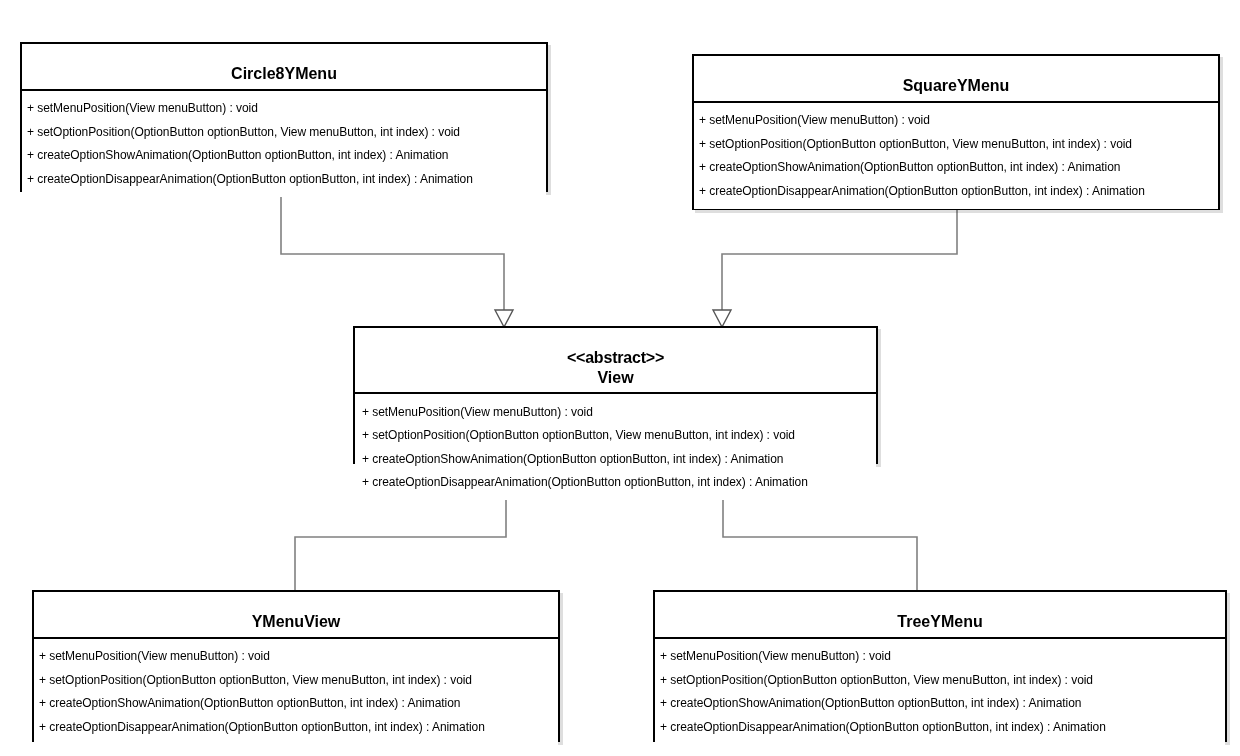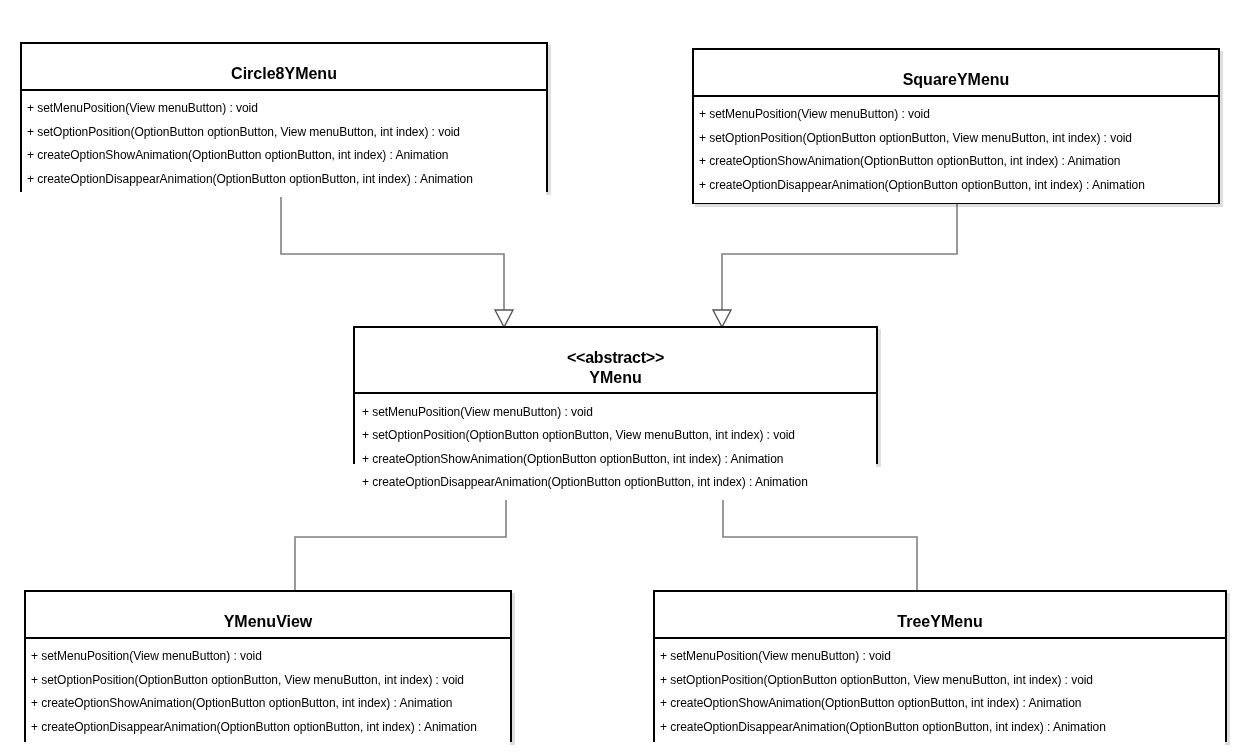--- a/index.html
+++ b/index.html
@@ -126,48 +126,48 @@
     </div>
     <div class="uml-rule"></div>
     <div class="uml-members">
       <div class="uml-member">+ setMenuPosition(View menuButton) : void</div>
       <div class="uml-member">+ setOptionPosition(OptionButton optionButton, View menuButton, int index) : void</div>
       <div class="uml-member">+ createOptionShowAnimation(OptionButton optionButton, int index) : Animation</div>
       <div class="uml-member">+ createOptionDisappearAnimation(OptionButton optionButton, int index) : Animation</div>
     </div>
   </div>
 
-  <div class="uml-class" style="left:692px; top:48px; width:528px; height:156px;">
+  <div class="uml-class" style="left:692px; top:54px; width:528px; height:156px;">
     <div class="uml-header">
       <span class="cname">SquareYMenu</span>
     </div>
     <div class="uml-rule"></div>
     <div class="uml-members">
       <div class="uml-member">+ setMenuPosition(View menuButton) : void</div>
       <div class="uml-member">+ setOptionPosition(OptionButton optionButton, View menuButton, int index) : void</div>
       <div class="uml-member">+ createOptionShowAnimation(OptionButton optionButton, int index) : Animation</div>
       <div class="uml-member">+ createOptionDisappearAnimation(OptionButton optionButton, int index) : Animation</div>
     </div>
   </div>
 
   <div class="uml-class abstract" style="left:353px; top:326px; width:525px; height:138px;">
     <div class="uml-header">
       <span class="stereotype">&lt;&lt;abstract&gt;&gt;</span>
-      <span class="cname">YMenu</span>
+      <span class="cname">View</span>
     </div>
     <div class="uml-rule"></div>
     <div class="uml-members">
       <div class="uml-member">+ setMenuPosition(View menuButton) : void</div>
       <div class="uml-member">+ setOptionPosition(OptionButton optionButton, View menuButton, int index) : void</div>
       <div class="uml-member">+ createOptionShowAnimation(OptionButton optionButton, int index) : Animation</div>
       <div class="uml-member">+ createOptionDisappearAnimation(OptionButton optionButton, int index) : Animation</div>
     </div>
   </div>
 
-  <div class="uml-class" style="left:24px; top:590px; width:488px; height:152px;">
+  <div class="uml-class" style="left:32px; top:590px; width:528px; height:152px;">
     <div class="uml-header">
       <span class="cname">YMenuView</span>
     </div>
     <div class="uml-rule"></div>
     <div class="uml-members">
       <div class="uml-member">+ setMenuPosition(View menuButton) : void</div>
       <div class="uml-member">+ setOptionPosition(OptionButton optionButton, View menuButton, int index) : void</div>
       <div class="uml-member">+ createOptionShowAnimation(OptionButton optionButton, int index) : Animation</div>
       <div class="uml-member">+ createOptionDisappearAnimation(OptionButton optionButton, int index) : Animation</div>
     </div>

